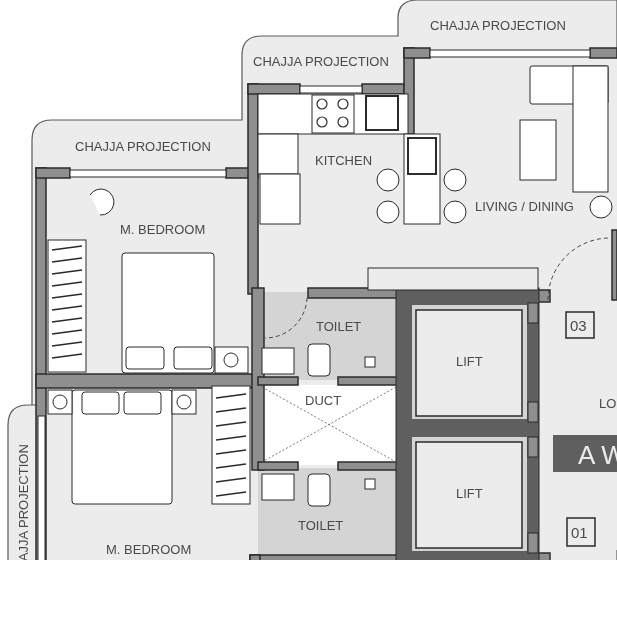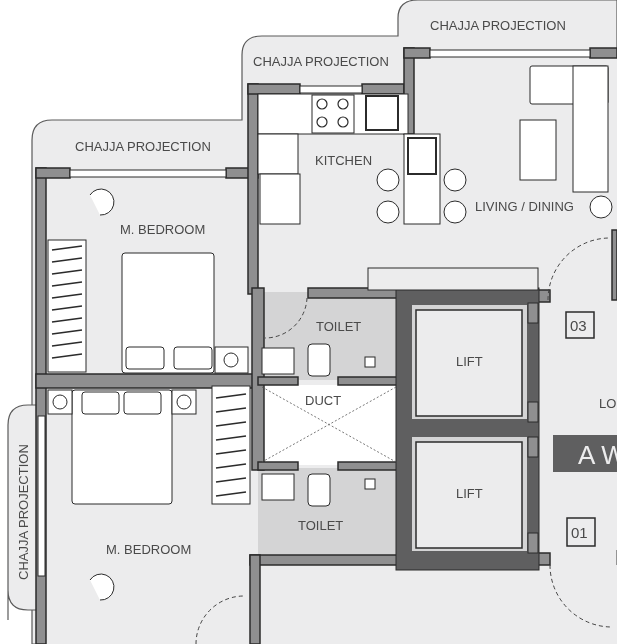--- a/index.html
+++ b/index.html
@@ -1,16 +1,16 @@
 <!DOCTYPE html>
 <html><head>
 <meta charset="utf-8">
 <style>
   html,body{margin:0;padding:0;background:#ffffff;}
-  #plan{position:relative;width:617px;height:644px;overflow:hidden;background:#ffffff;font-family:"Liberation Sans",sans-serif;}
+  #plan{position:relative;width:617px;height:560px;overflow:hidden;background:#ffffff;font-family:"Liberation Sans",sans-serif;}
   svg{position:absolute;left:0;top:0;}
   .lbl{font-family:"Liberation Sans",sans-serif;fill:#4a4a4a;}
 </style>
 </head>
 <body>
 
 <div id="plan">
 <svg width="617" height="644" viewBox="0 0 617 644" xmlns="http://www.w3.org/2000/svg">
 
   <g fill="#ececed" stroke="#5a5a5a" stroke-width="1.2">

